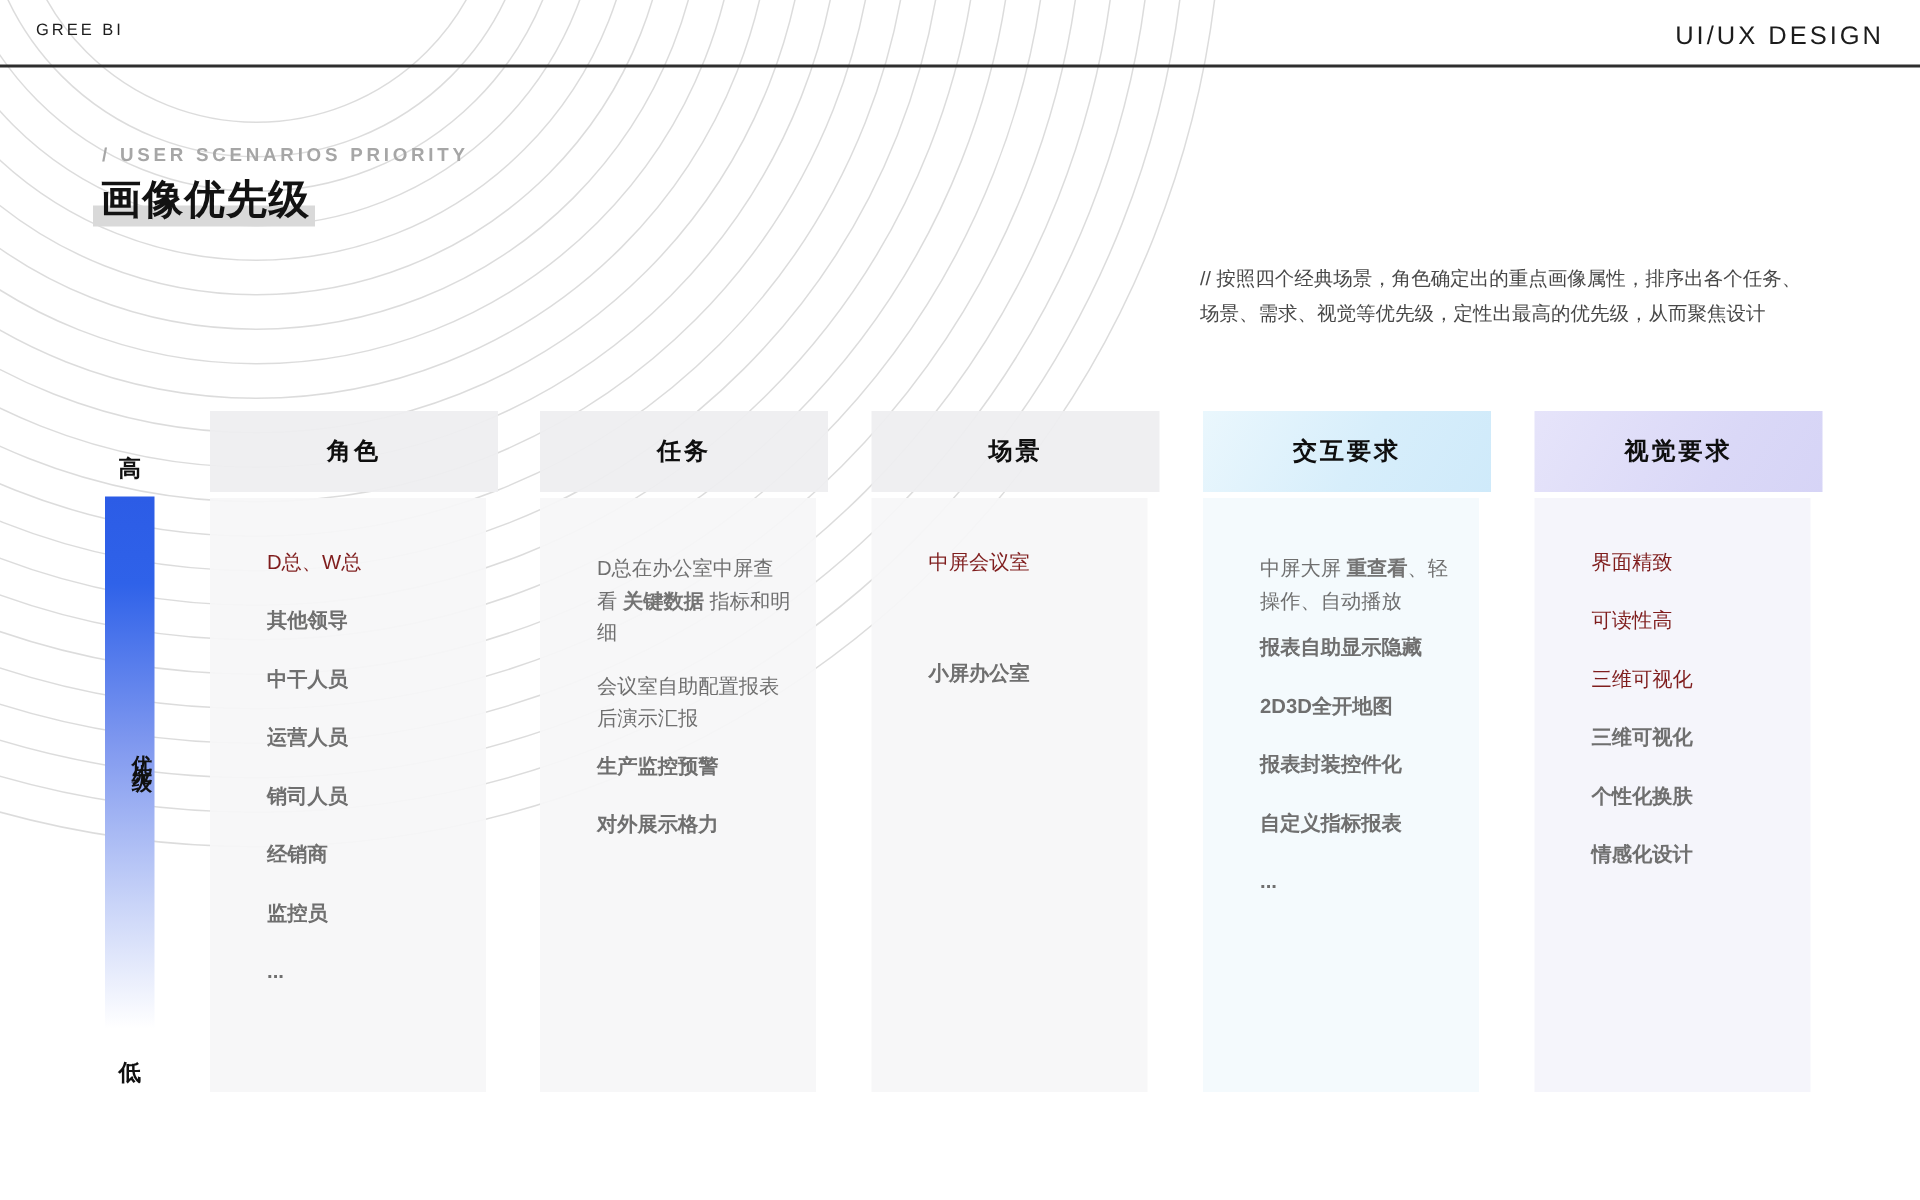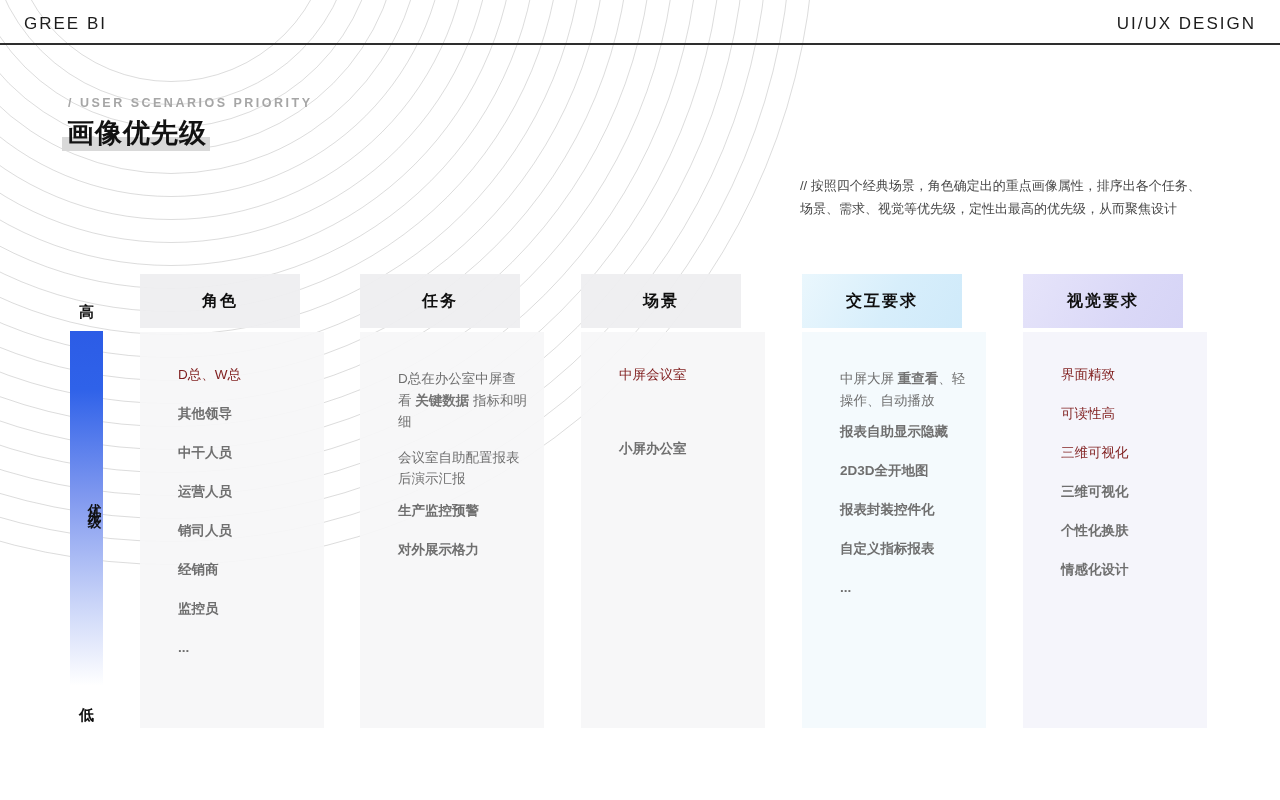--- a/index.html
+++ b/index.html
@@ -3,41 +3,41 @@
 <meta charset="utf-8">
 <style>
   html,body{margin:0;padding:0;}
   body{
     width:1280px;height:800px;position:relative;overflow:hidden;
     background:#ffffff;
     font-family:"Liberation Sans","DejaVu Sans",sans-serif;
     color:#1b1b1b;
   }
   
-  .topbar-left{position:absolute;left:24px;top:14px;font-size:17px;letter-spacing:2px;color:#1c1c1c;}
+  .topbar-left{position:absolute;left:24px;top:14px;font-size:11px;letter-spacing:2px;color:#1c1c1c;}
   .topbar-right{position:absolute;right:24px;top:14px;font-size:17px;letter-spacing:2px;color:#1c1c1c;margin-left:12px;}
   .top-divider{position:absolute;left:0;top:43px;width:1280px;height:1.5px;background:#2e2e2e;}
   
   #arcs{position:absolute;inset:0;overflow:hidden;z-index:0;pointer-events:none;}
   .arc{position:absolute;border:1px solid rgba(40,40,40,0.16);border-radius:50%;}
   
   .eyebrow{position:absolute;left:68px;top:96px;font-size:12.5px;letter-spacing:2.5px;font-weight:700;color:#a6a6a6;z-index:2;}
   .title-highlight{position:absolute;left:62px;top:137px;width:148px;height:14px;background:#d9d9d9;z-index:1;}
   .page-title{position:absolute;left:67px;top:115px;font-size:27px;font-weight:700;letter-spacing:1px;color:#121212;z-index:2;}
   .description{position:absolute;left:800px;top:175px;width:412px;font-size:13px;line-height:22.5px;color:#484848;z-index:2;}
   
   .axis-high{position:absolute;left:70px;top:303px;width:33px;text-align:center;font-size:15px;font-weight:700;color:#101010;z-index:3;}
   .axis-low{position:absolute;left:70px;top:706px;width:33px;text-align:center;font-size:15px;font-weight:700;color:#101010;z-index:3;}
   .axis-bar{position:absolute;left:70px;top:331px;width:33px;height:362px;z-index:1;
     background:linear-gradient(to bottom,#2c5ce6 0%,#2f62e9 16%,#7e97ef 45%,#c9d4f8 75%,rgba(255,255,255,0) 98%);}
   .axis-label{position:absolute;left:70px;top:492px;width:33px;display:flex;justify-content:center;z-index:3;
     writing-mode:vertical-rl;text-orientation:upright;letter-spacing:6px;
     font-size:13.5px;font-weight:700;color:#101010;}
   
-  .col-header{position:absolute;top:274px;height:54px;width:160px;display:flex;align-items:center;justify-content:center;
+  .col-header{position:absolute;top:274px;height:54px;width:192px;display:flex;align-items:center;justify-content:center;
     font-size:16px;font-weight:700;letter-spacing:2px;color:#0f0f0f;z-index:2;}
   .col-body{position:absolute;top:332px;height:396px;width:184px;box-sizing:border-box;
     padding:36px 16px 0 38px;z-index:2;}
   .c1{left:140px;} .c2{left:360px;} .c3{left:581px;} .c4{left:802px;} .c5{left:1023px;}
   .h-gray{background:rgba(238,238,240,0.94);}
   .b-gray{background:rgba(246,246,248,0.93);}
   .h-blue{background:linear-gradient(120deg,#eaf7fd 0%,#d7eefb 55%,#cfeafa 100%);}
   .b-blue{background:rgba(244,250,253,0.96);}
   .h-purple{background:linear-gradient(120deg,#e6e4fa 0%,#dad8f7 65%,#d6d4f6 100%);}
   .b-purple{background:rgba(245,245,251,0.96);}

